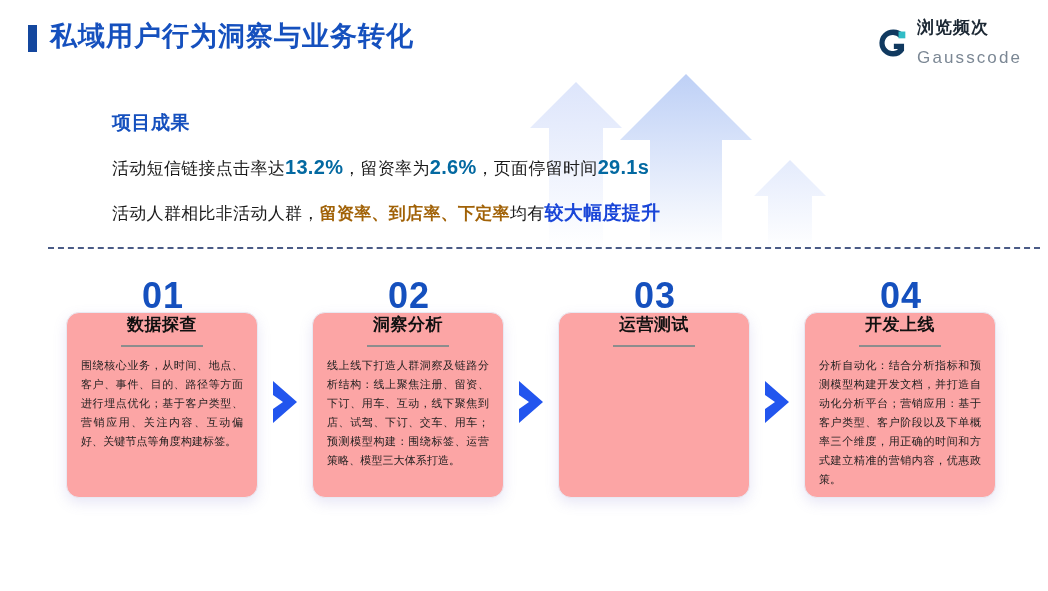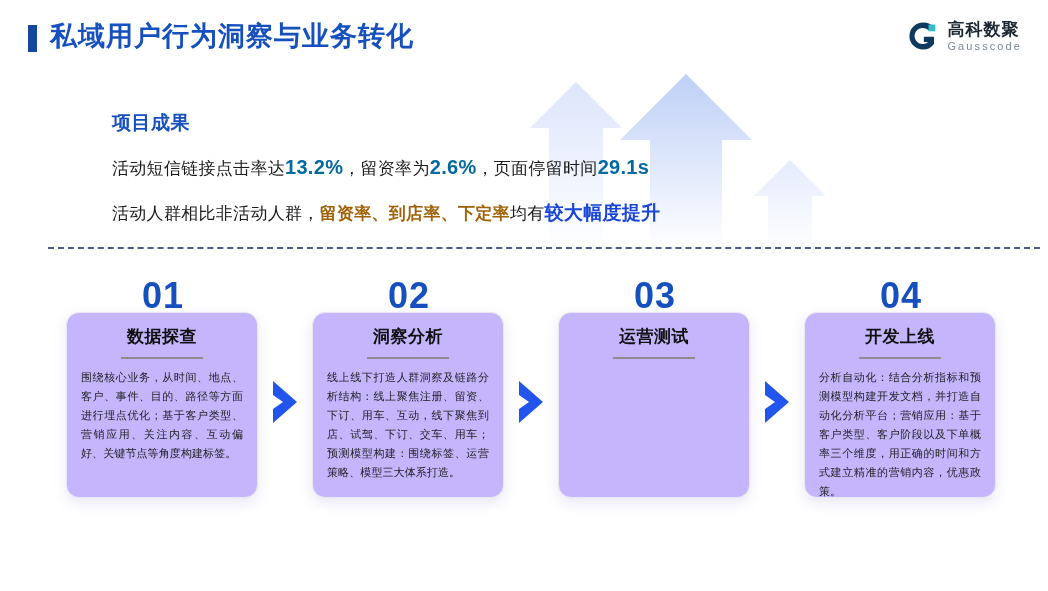--- a/index.html
+++ b/index.html
@@ -52,24 +52,24 @@
     justify-content: center;
     line-height: 1;
   }
   .logo-cn {
     font-size: 17px;
     font-weight: bold;
     color: #1b2733;
     letter-spacing: 1px;
   }
   .logo-en {
-    font-size: 11px;
+    font-size: 17px;
     color: #7b8794;
     letter-spacing: 2.1px;
-    margin-top: 3px;
+    margin-top: 13px;
   }
 
   
   .bg-arrows {
     position: absolute;
     left: 0; top: 60px;
     width: 1048px; height: 195px;
     pointer-events: none;
   }
 
@@ -121,39 +121,38 @@
   .steps {
     position: absolute;
     left: 0; top: 268px;
     width: 1048px; height: 250px;
   }
   .step {
     position: absolute;
     top: 44px;
     width: 192px;
     height: 186px;
-    background: #c4b5fd;
+    background: #fca5a5;
     border: 1px solid #e9e9f2;
     border-radius: 13px;
     box-shadow: 0 5px 13px rgba(120,110,200,0.17);
     box-sizing: border-box;
   }
   .step-num {
     position: absolute;
     top: -38px;
     left: 0;
     width: 192px;
     text-align: center;
     font-size: 36px;
     font-weight: bold;
     color: #1550BE;
     letter-spacing: 1px;
   }
   .step-title {
-    margin-top: 12px;
     text-align: center;
     font-size: 17px;
     font-weight: bold;
     color: #101010;
     letter-spacing: 0.5px;
   }
   .step-rule {
     width: 82px;
     height: 2px;
     background: #8d8d8d;
@@ -189,21 +188,21 @@
 <div class="slide-header">
   <div class="title-accent"></div>
   <div class="slide-title">私域用户行为洞察与业务转化</div>
 
   <div class="logo-wrap">
     <svg class="logo-mark" viewBox="0 0 40 40">
       <path d="M20 4 A16 16 0 1 0 20 36 A16 16 0 0 0 33 29 L33 21 L21 21 L21 27 L26 27 A9.5 9.5 0 1 1 20 10.5 A9.5 9.5 0 0 1 27 13.5 L32 8.5 A16 16 0 0 0 20 4 Z" fill="#10395f"></path>
       <rect x="26.5" y="6.5" width="8" height="8" fill="#31bcc6"></rect>
     </svg>
     <div class="logo-text-block">
-      <div class="logo-cn">高科数聚</div>
+      <div class="logo-cn">浏览频次</div>
       <div class="logo-en">Gausscode</div>
     </div>
   </div>
 </div>
 
 <svg class="bg-arrows" viewBox="0 0 1048 195">
   <defs>
     <linearGradient id="gA" x1="0" y1="0" x2="0" y2="1">
       <stop offset="0%" stop-color="#dde5fb"></stop>
       <stop offset="100%" stop-color="#ffffff"></stop>

